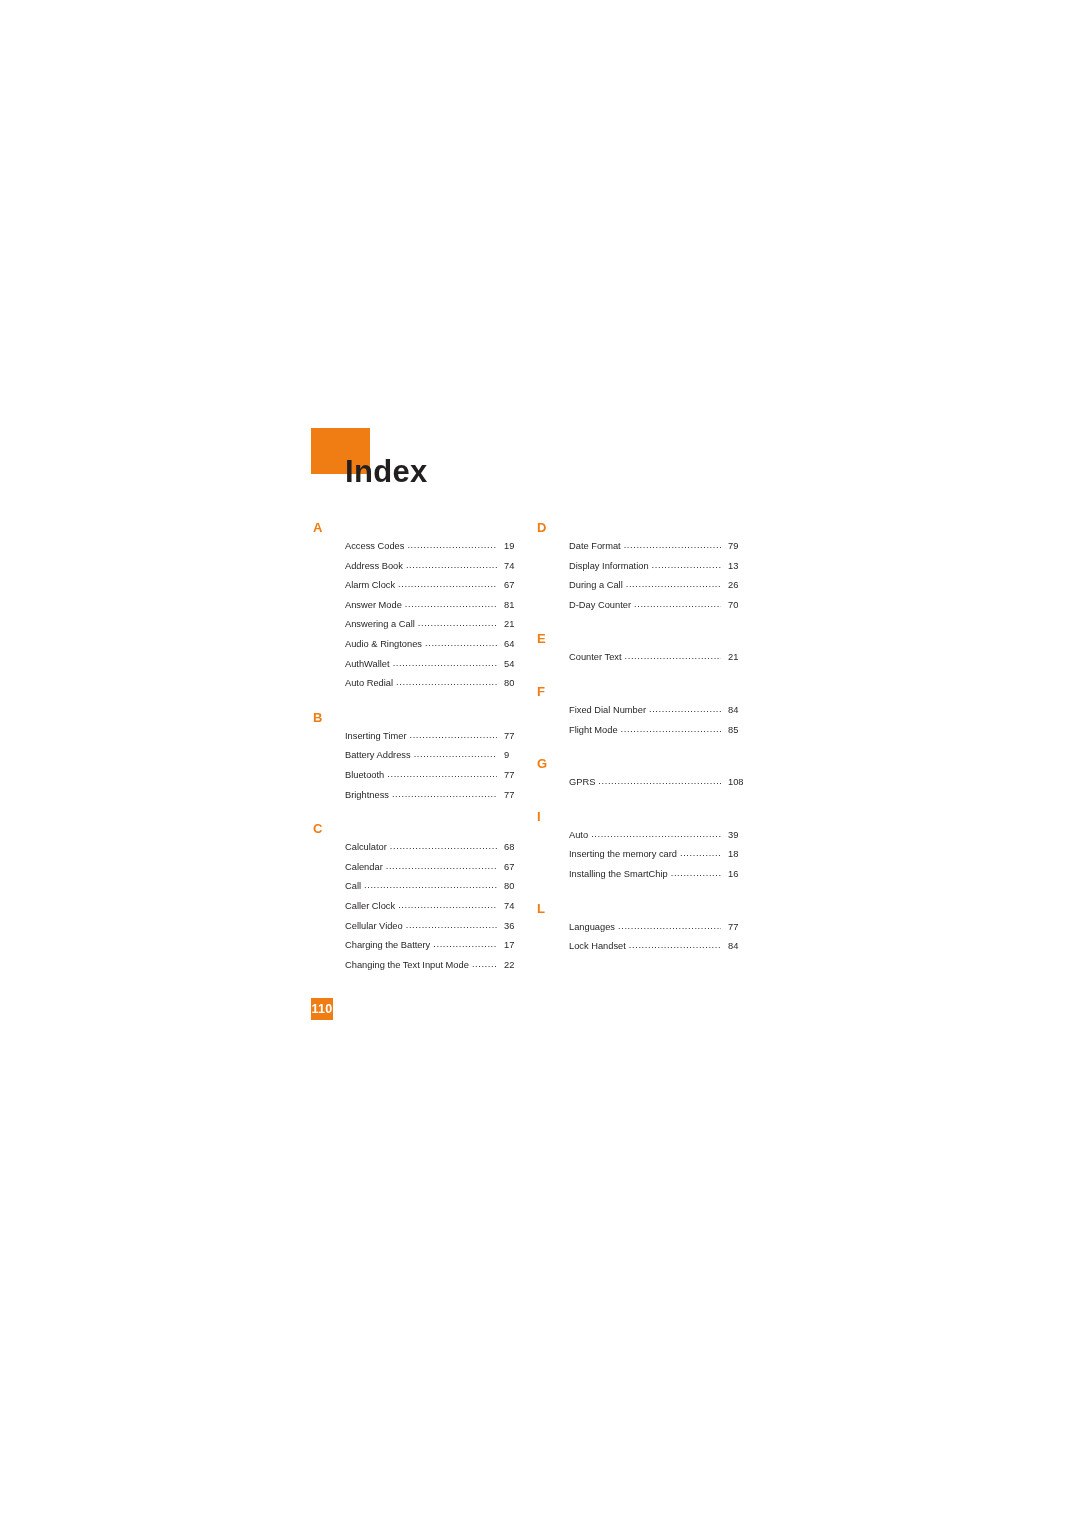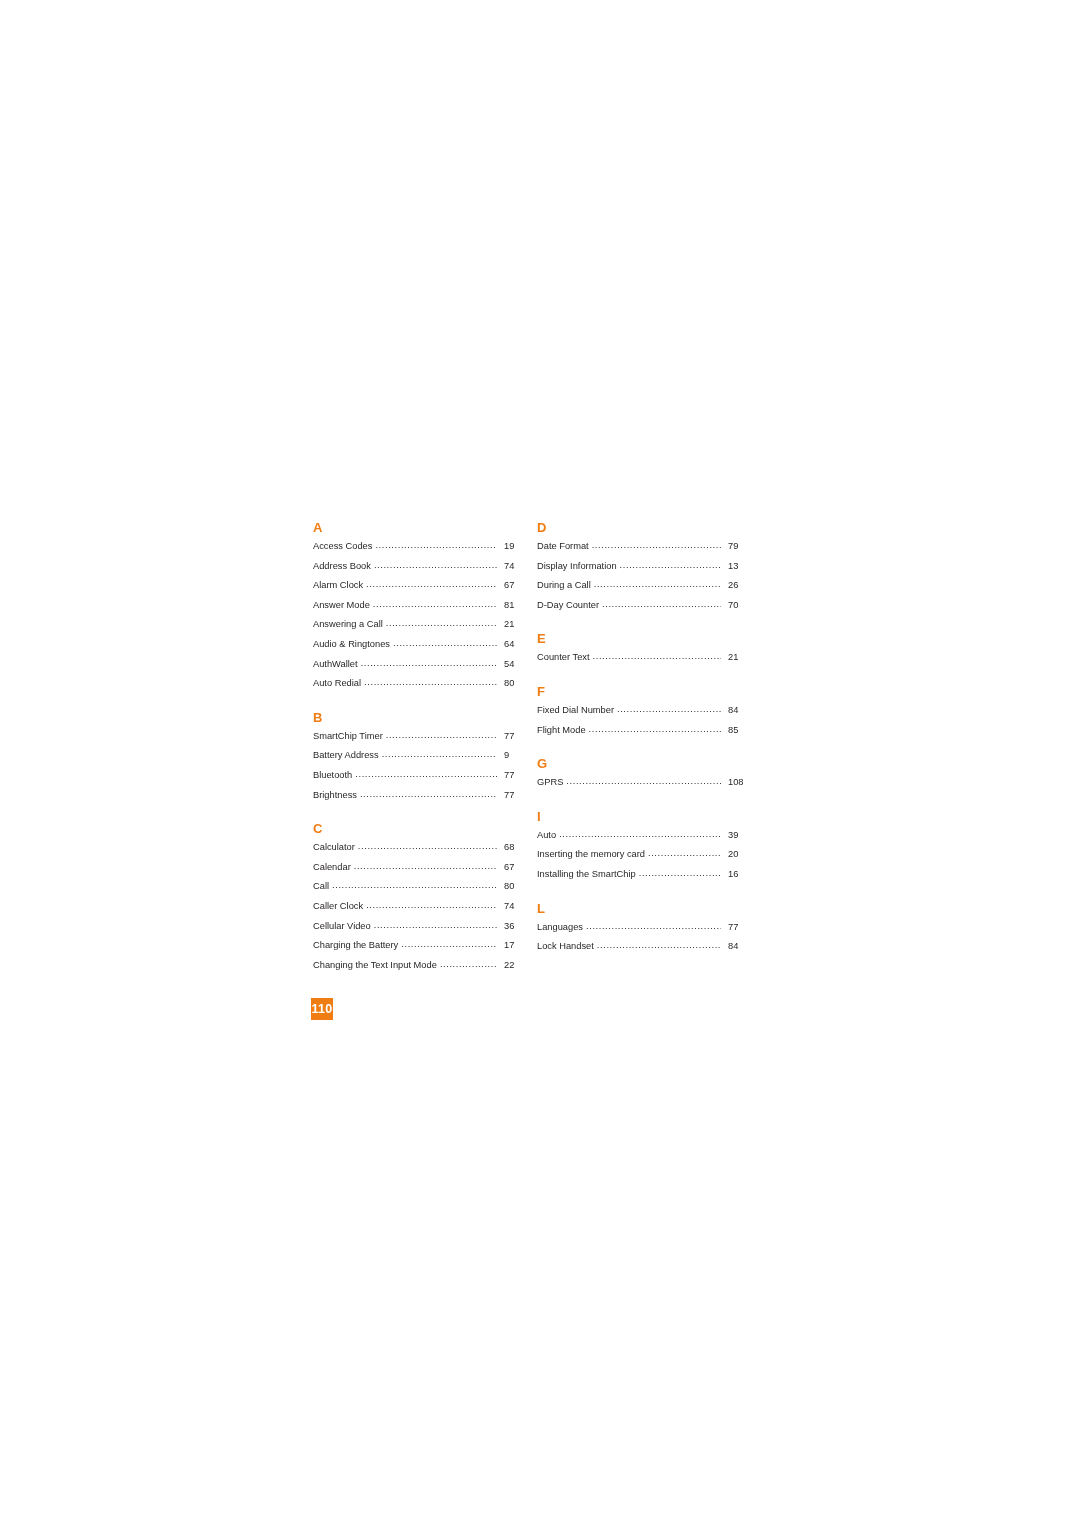--- a/index.html
+++ b/index.html
@@ -77,20 +77,21 @@
     font-size: 9.3px;
     color: #231f20;
     line-height: 13px;
     height: 19.6px;
     white-space: nowrap;
     padding-left: 2px;
   }
   .entry .label {
     flex: 0 0 auto;
     padding-right: 3px;
+    margin-left: 32px;
   }
   .entry .dots {
     flex: 1 1 auto;
     overflow: hidden;
     white-space: nowrap;
     font-size: 9.3px;
     letter-spacing: 0.6px;
     color: #231f20;
     transform: translateY(-1px);
   }
@@ -116,20 +117,24 @@
     align-items: center;
     justify-content: center;
     letter-spacing: 0.2px;
   }
 </style>
 </head>
 <body>
 
 <div class="page">
 
+  <div class="title-block">
+    <div class="title-swatch"></div>
+    <div class="title-text">Index</div>
+  </div>
 
   <div class="col col-left">
       <div class="letter">A</div>
       <div class="entry">
         <span class="label">Access Codes</span>
         <span class="dots">................................................................................</span>
         <span class="pageno">19</span>
       </div>
       <div class="entry">
         <span class="label">Address Book</span>
@@ -161,21 +166,21 @@
         <span class="dots">................................................................................</span>
         <span class="pageno">54</span>
       </div>
       <div class="entry">
         <span class="label">Auto Redial</span>
         <span class="dots">................................................................................</span>
         <span class="pageno">80</span>
       </div>
       <div class="letter">B</div>
       <div class="entry">
-        <span class="label">SmartChip Timer</span>
+        <span class="label">Inserting Timer</span>
         <span class="dots">................................................................................</span>
         <span class="pageno">77</span>
       </div>
       <div class="entry">
         <span class="label">Battery Address</span>
         <span class="dots">................................................................................</span>
         <span class="pageno">9</span>
       </div>
       <div class="entry">
         <span class="label">Bluetooth</span>
@@ -271,21 +276,21 @@
       </div>
       <div class="letter">I</div>
       <div class="entry">
         <span class="label">Auto</span>
         <span class="dots">................................................................................</span>
         <span class="pageno">39</span>
       </div>
       <div class="entry">
         <span class="label">Inserting the memory card</span>
         <span class="dots">................................................................................</span>
-        <span class="pageno">20</span>
+        <span class="pageno">18</span>
       </div>
       <div class="entry">
         <span class="label">Installing the SmartChip</span>
         <span class="dots">................................................................................</span>
         <span class="pageno">16</span>
       </div>
       <div class="letter">L</div>
       <div class="entry">
         <span class="label">Languages</span>
         <span class="dots">................................................................................</span>

